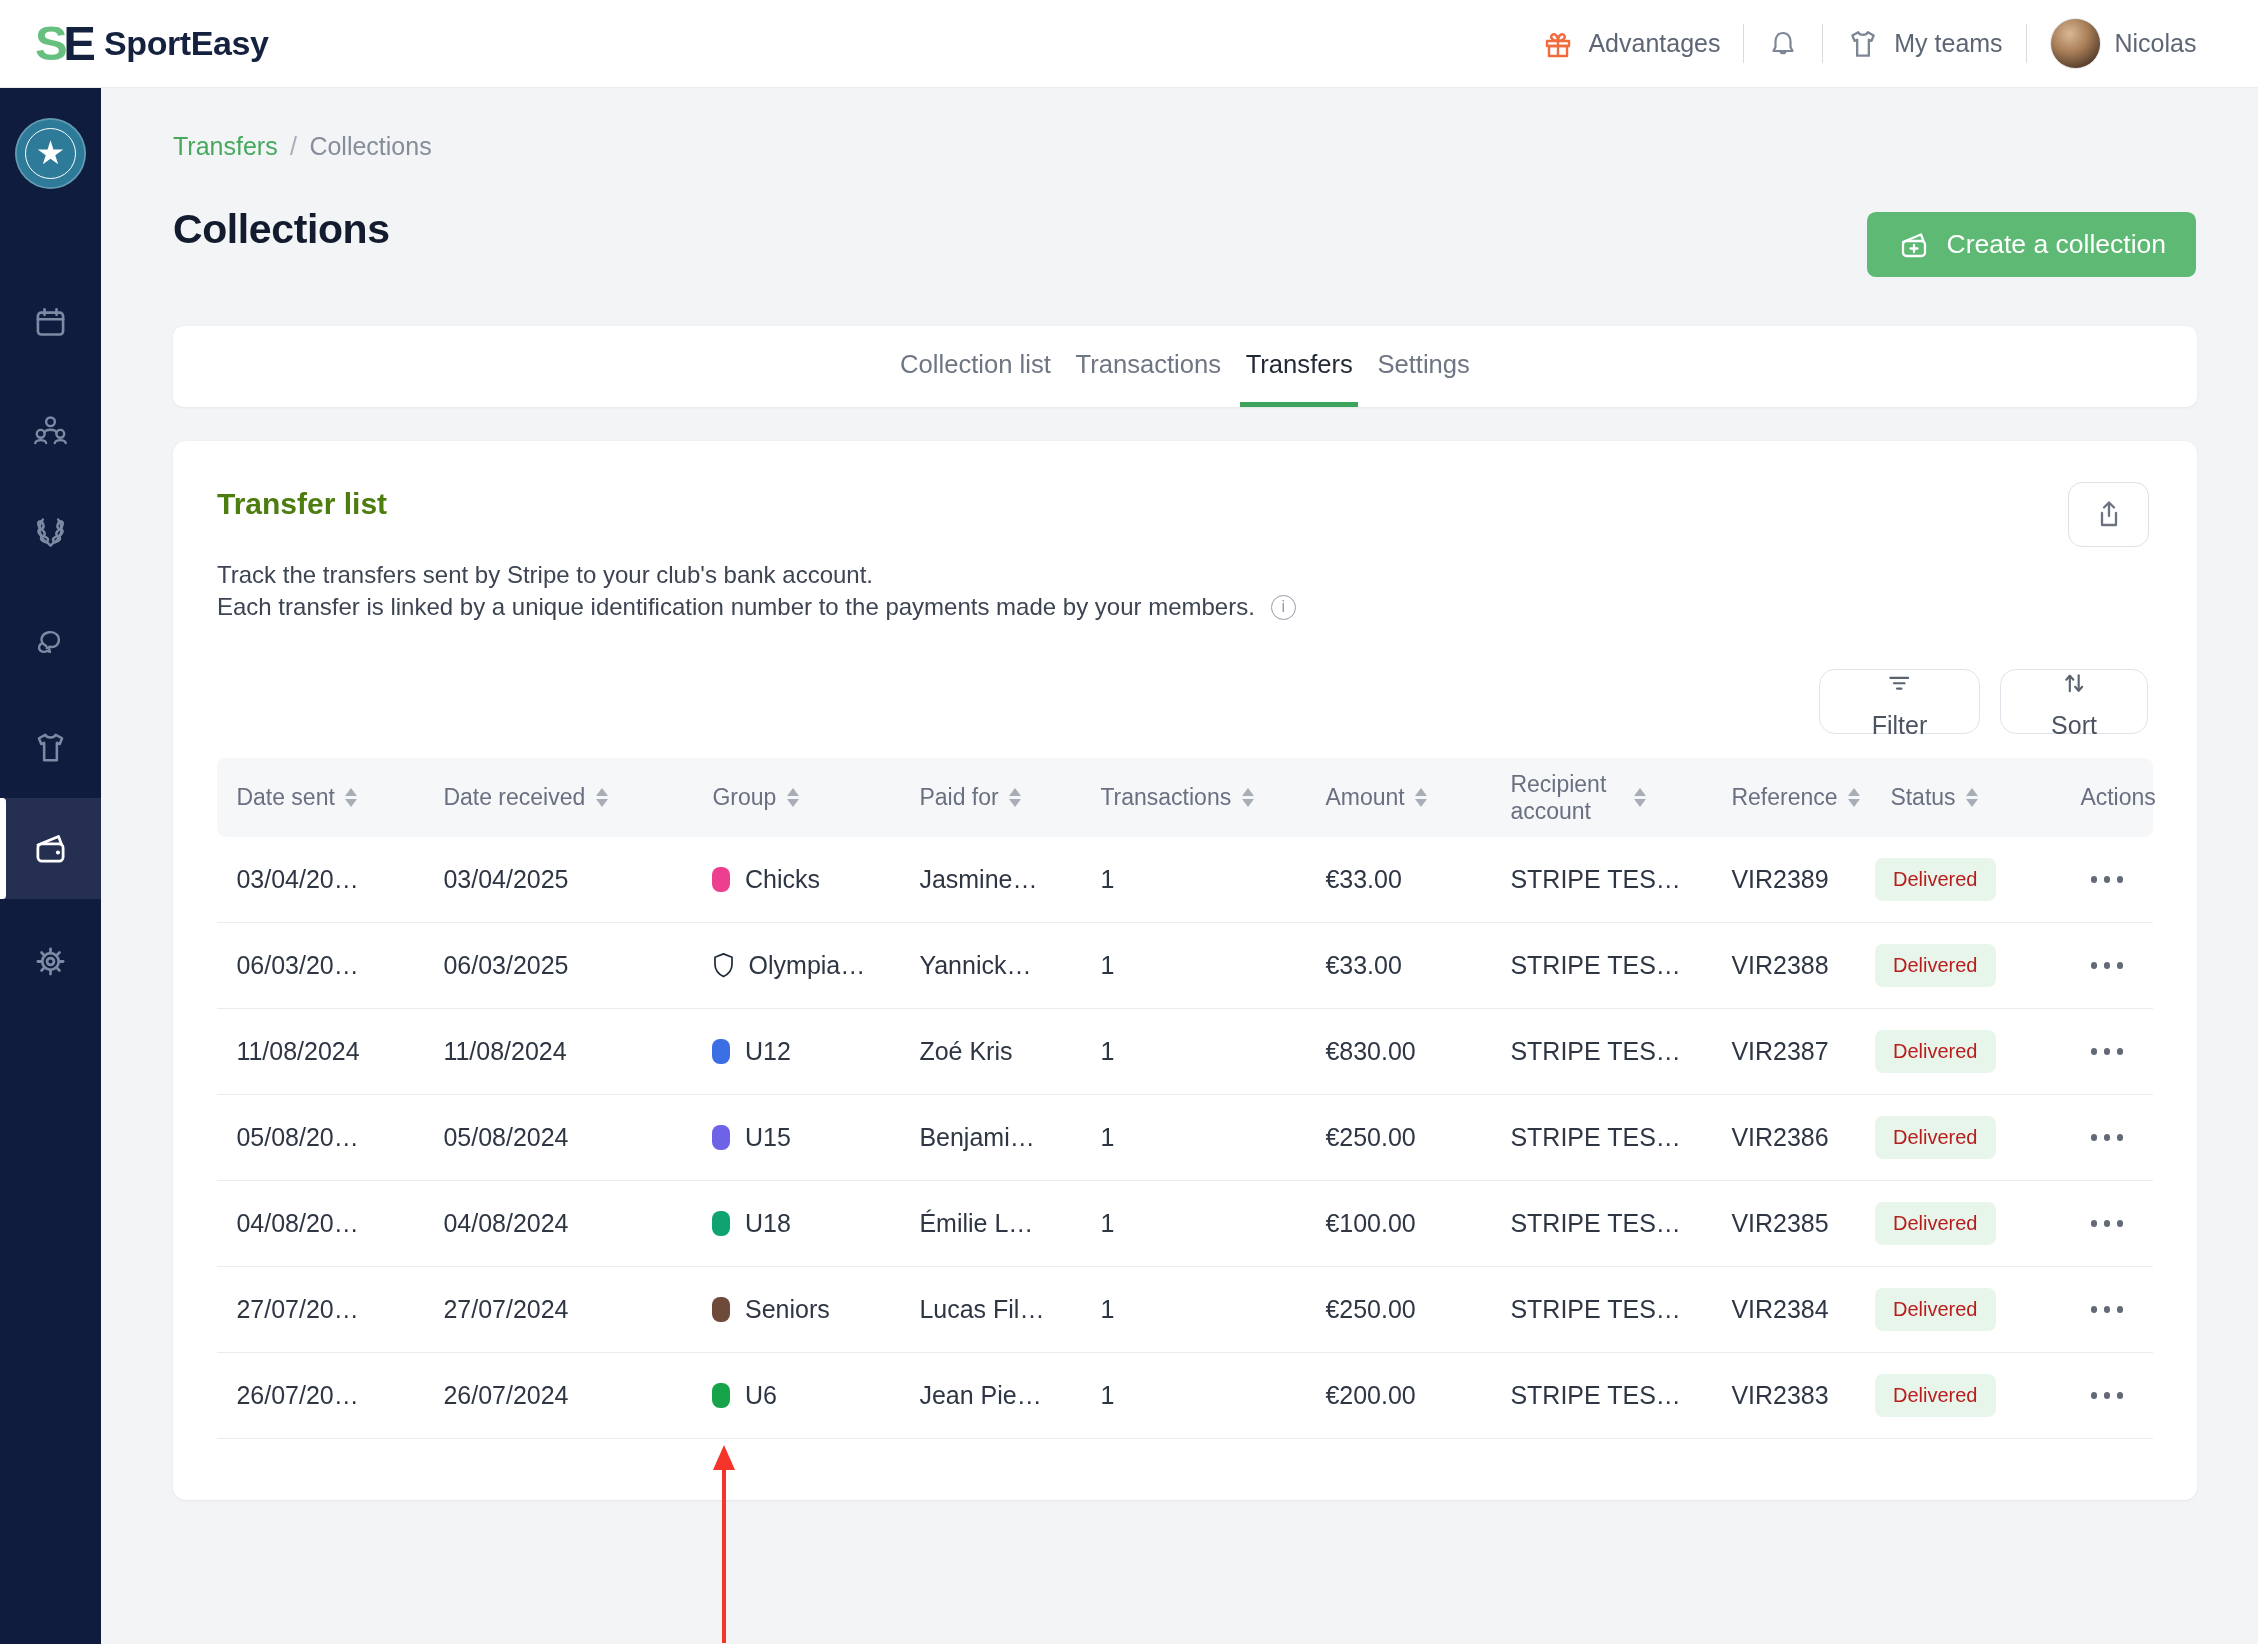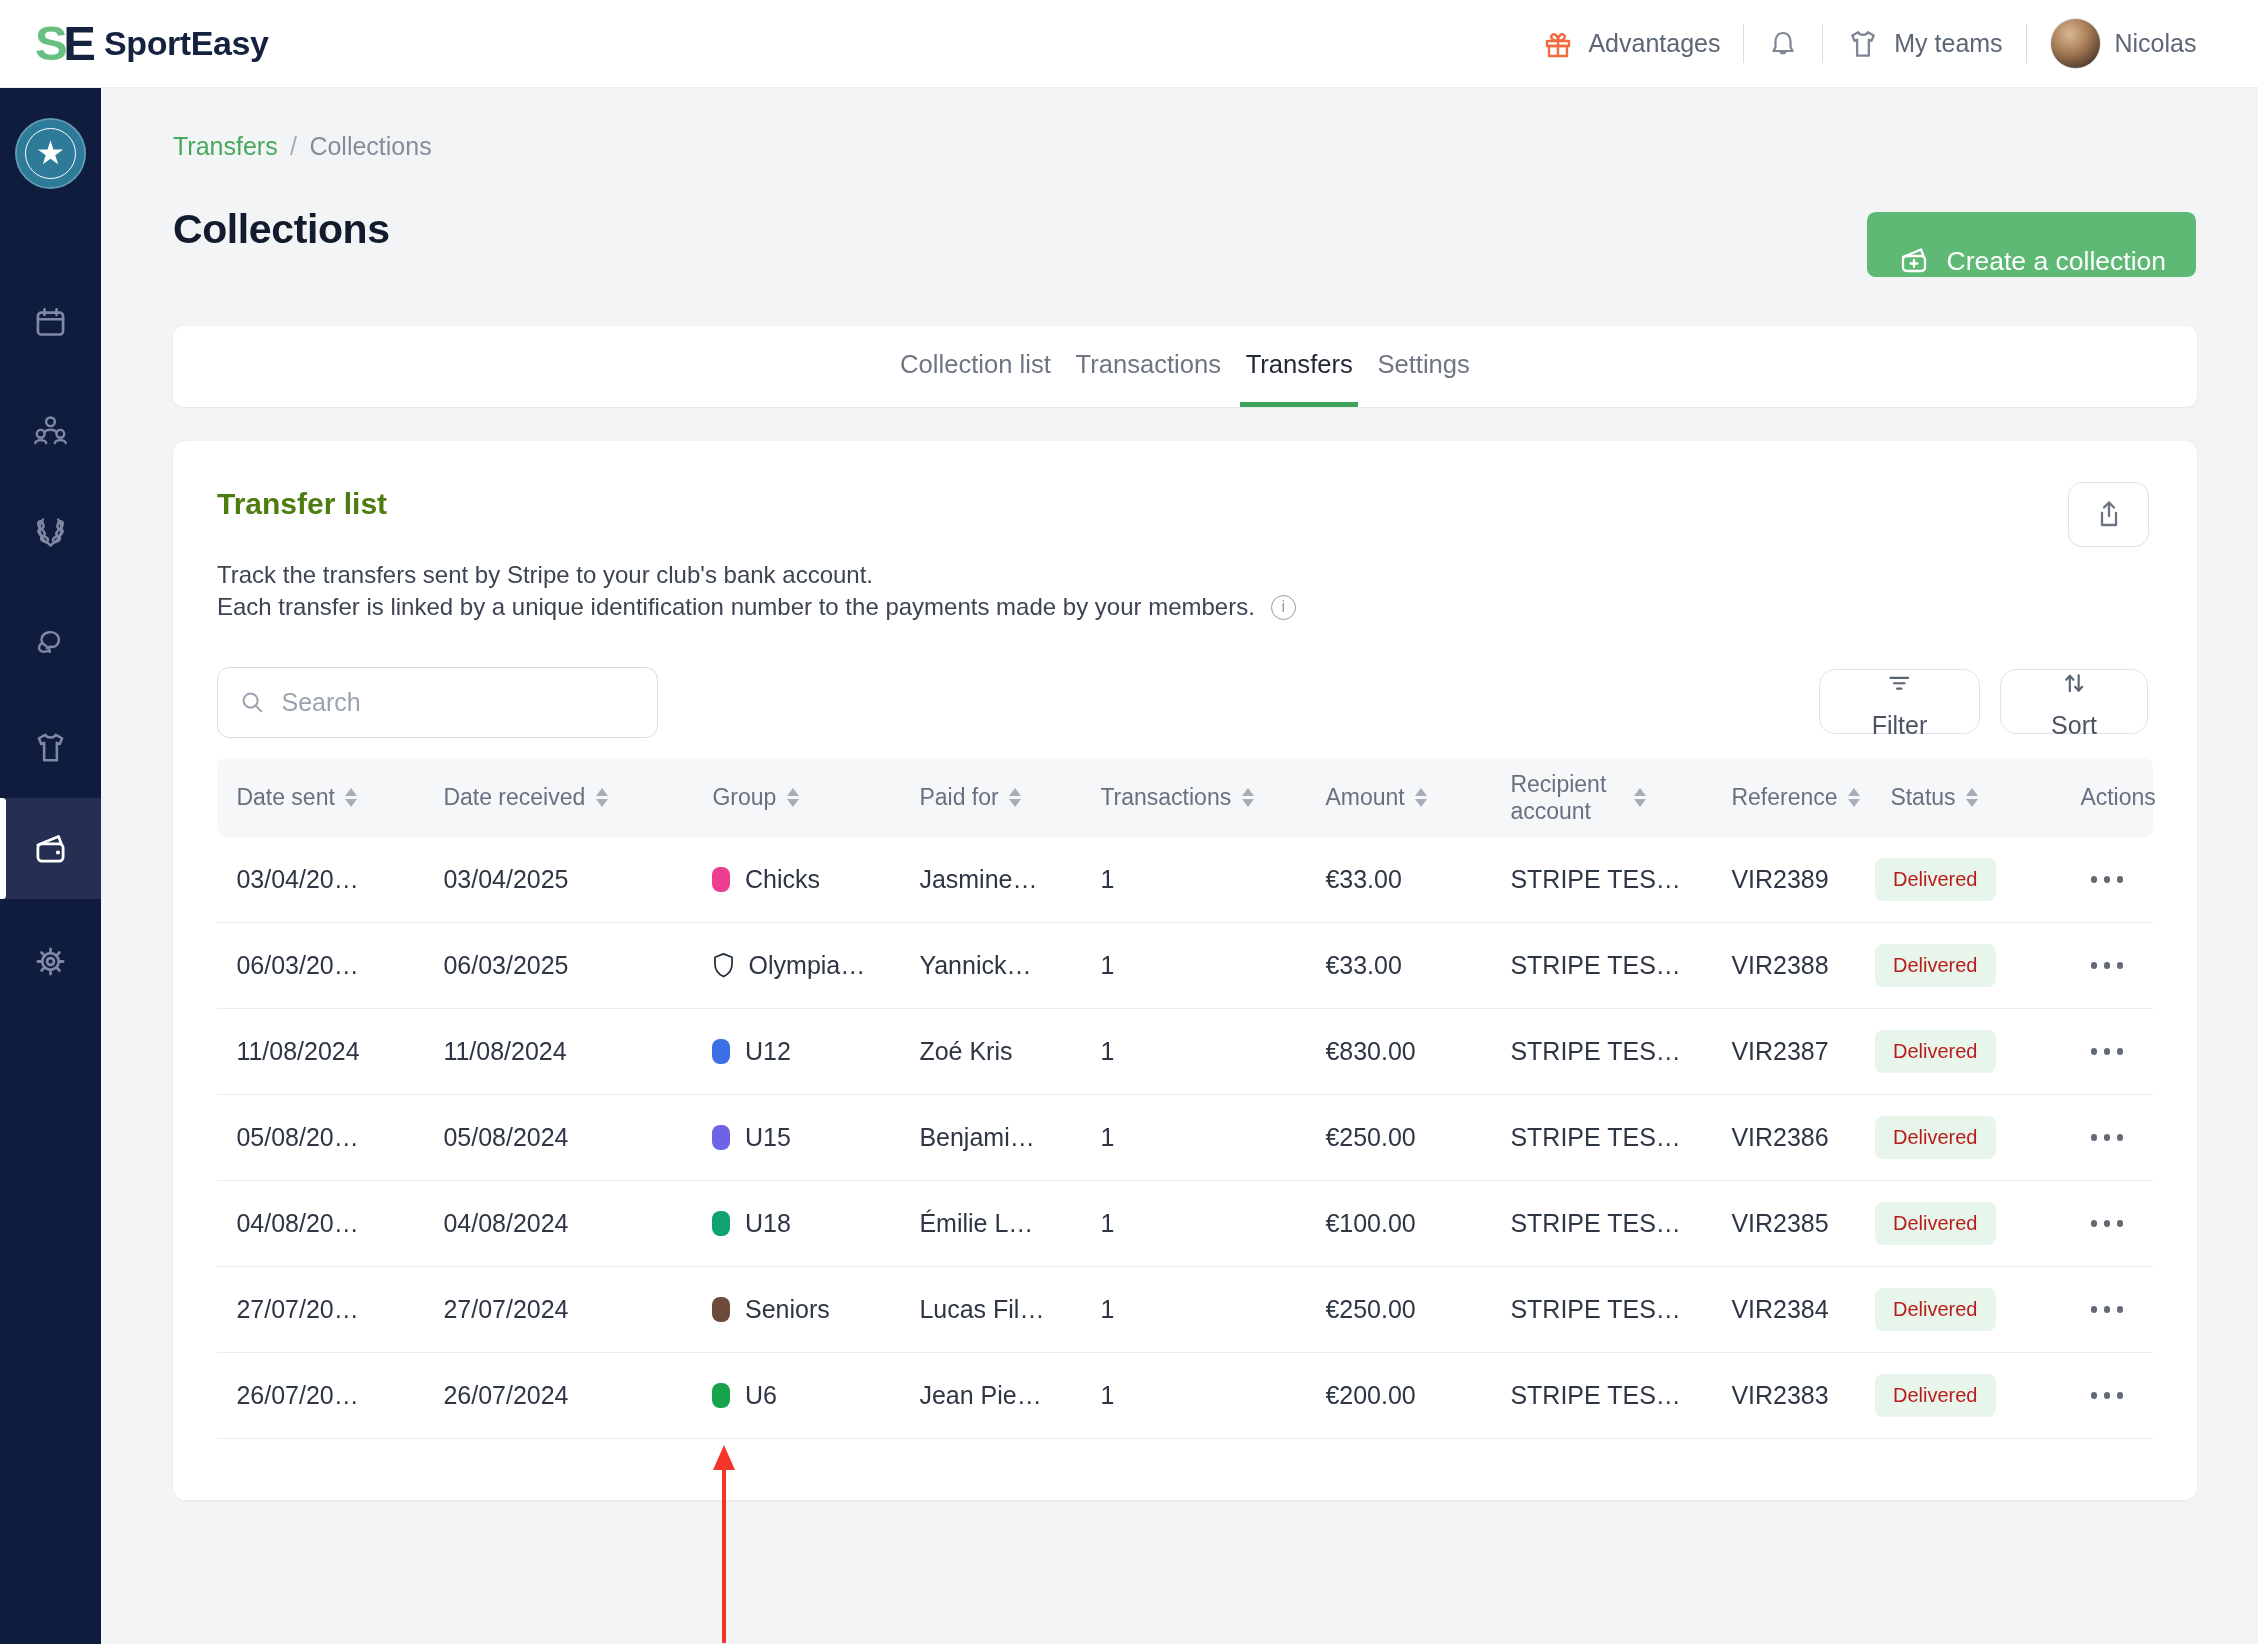--- a/index.html
+++ b/index.html
@@ -62,21 +62,21 @@
 
   
   .breadcrumb { position:absolute; left:173px; top:132px; font-size:25px; display:flex; gap:12.4px; }
   .breadcrumb .club { color:#46a95e; cursor:pointer; }
   .breadcrumb .sep { color:#a7aeb8; }
   .breadcrumb .cur { color:#848d99; }
   .page-title { position:absolute; left:173px; top:206px; font-size:41px; font-weight:700; color:#131c2e; letter-spacing:-0.4px; }
   .create-btn {
     position:absolute; right:62px; top:212px; height:65px;
     background:#5eb974; border:none; border-radius:8.8px; cursor:pointer;
-    display:flex; align-items:flex-end; gap:16px; padding:0 30px;
+    display:flex; align-items:center; gap:16px; padding:0 30px;
     color:#ffffff; font-size:26.5px; font-family:inherit;
   }
 
   
   .tabs-card {
     position:absolute; left:173px; top:326px; width:2024px; height:81px;
     background:#ffffff; border-radius:10.6px; box-shadow:0 0.9px 2.6px rgba(16,24,40,.06);
     display:flex; justify-content:center; gap:14px;
   }
   .tab {
@@ -317,29 +317,20 @@
     <i class="info-icon">i</i>
   </p>
   <button class="export-btn">
     <svg width="32" height="32" viewBox="0 0 32 32" fill="none" stroke="#6b7380" stroke-width="2.3" stroke-linecap="round" stroke-linejoin="round">
       <line x1="16" y1="4" x2="16" y2="17"></line>
       <path d="M11 8.5 L16 3.5 L21 8.5"></path>
       <path d="M9 14 V26 H23 V14"></path>
     </svg>
   </button>
 
-  <div class="searchbox">
-    <span>
-      <svg width="26.5" height="26.5" viewBox="0 0 32 32" fill="none" stroke="#9aa3af" stroke-width="2.4" stroke-linecap="round">
-        <circle cx="14" cy="14" r="8.5"></circle>
-          <line x1="20.5" y1="20.5" x2="27" y2="27"></line>
-      </svg>
-    </span>
-    <input type="text" placeholder="Search" style="">
-  </div>
 
   <button class="pill-btn filter-btn">
     <span>
       <svg width="26.5" height="26.5" viewBox="0 0 30 30" fill="none" stroke="#5a6370" stroke-width="2.5" stroke-linecap="round">
         <line x1="5" y1="9" x2="25" y2="9"></line>
           <line x1="9" y1="15" x2="21" y2="15"></line>
           <line x1="12.5" y1="21" x2="17.5" y2="21"></line>
       </svg>
     </span>
     <span>Filter</span>

